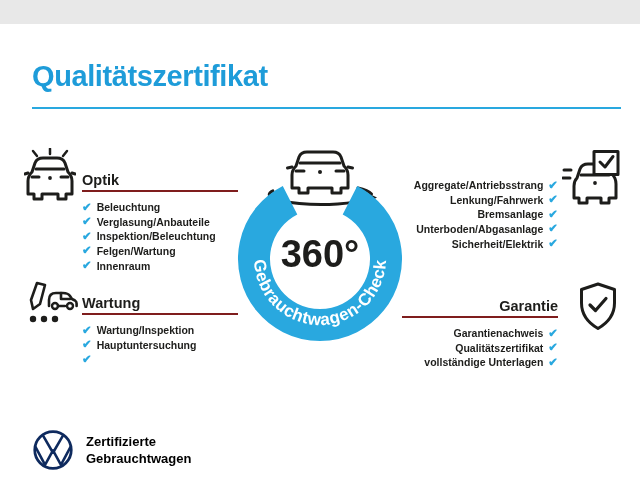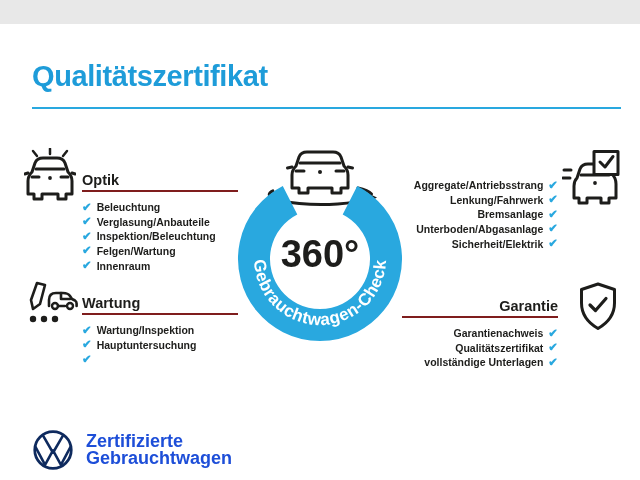--- a/index.html
+++ b/index.html
@@ -39,21 +39,21 @@
   #icon-wartung  { left:24px;  top:254px; }
   #icon-garantie { left:576px; top:258px; }
   .center-emblem { position:absolute; left:230px; top:120px; }
   .ring-text { font-size:17px; font-weight:bold; fill:#ffffff; letter-spacing:0.5px; }
   .degree-text { font-size:38px; font-weight:bold; fill:#1d1d1b; }
   .footer {
     position:absolute; left:32px; top:405px;
     display:flex; align-items:center; gap:12px;
   }
   .footer-words {
-    font-size:18px; font-weight:bold; line-height:17px; color:#1d4ed8;
+    font-size:13px; font-weight:bold; line-height:17px; color:#000000;
   }
 </style>
 </head>
 <body>
 
 <div class="canvas">
 
   <div class="page-title">Qualitätszertifikat</div>
   <div class="title-rule"></div>
 

